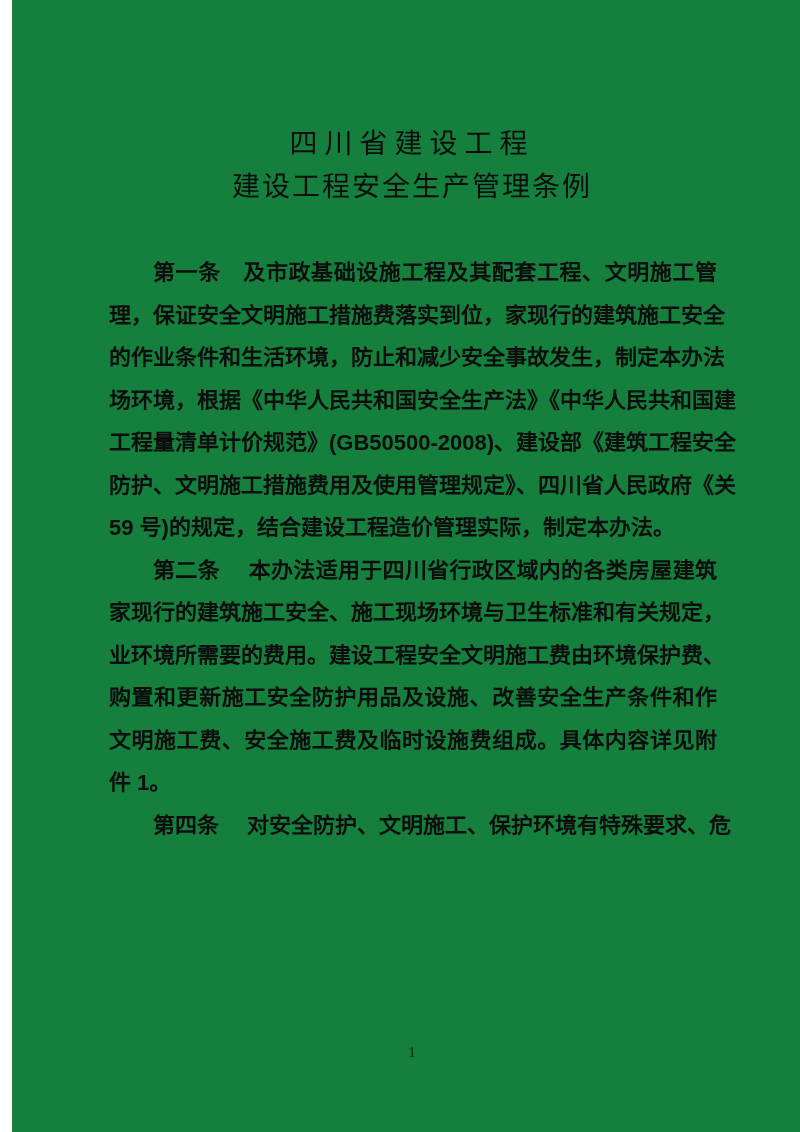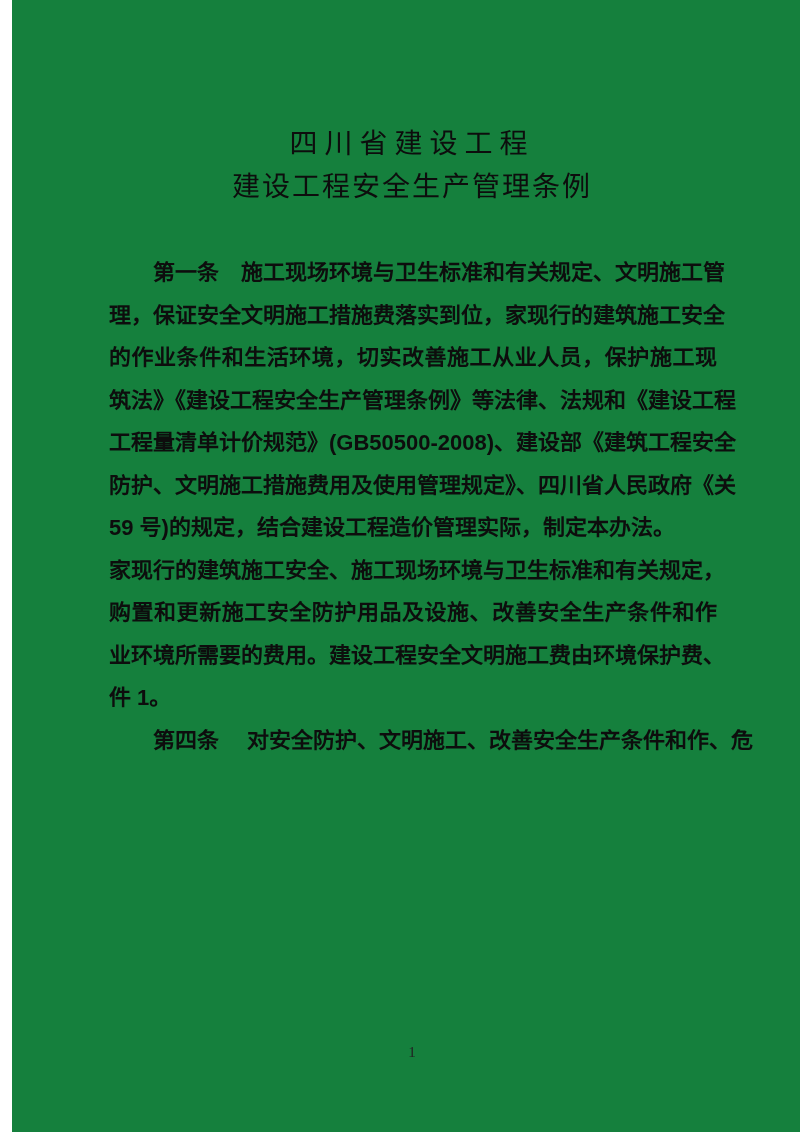--- a/index.html
+++ b/index.html
@@ -66,32 +66,34 @@
 
 <div class="page">
 
   <div class="doc-title">
     <div class="title-line title-line-1">四川省建设工程</div>
     <div class="title-line title-line-2">建设工程安全生产管理条例</div>
   </div>
 
   <div class="doc-body">
 
-    <div class="text-line indent">第一条　施工现场环境与卫生标准和有关规定、文明施工管</div>
+    <div class="text-line indent">第一条　及市政基础设施工程及其配套工程、文明施工管</div>
     <div class="text-line">理，保证安全文明施工措施费落实到位，家现行的建筑施工安全</div>
-    <div class="text-line">的作业条件和生活环境，切实改善施工从业人员，保护施工现</div>
-    <div class="text-line">筑法》《建设工程安全生产管理条例》等法律、法规和《建设工程</div>
+    <div class="text-line">的作业条件和生活环境，防止和减少安全事故发生，制定本办法</div>
+    <div class="text-line">场环境，根据《中华人民共和国安全生产法》《中华人民共和国建</div>
     <div class="text-line">工程量清单计价规范》(GB50500-2008)、建设部《建筑工程安全</div>
     <div class="text-line">防护、文明施工措施费用及使用管理规定》、四川省人民政府《关</div>
     <div class="text-line para-end">59 号)的规定，结合建设工程造价管理实际，制定本办法。</div>
 
+    <div class="text-line indent">第二条　 本办法适用于四川省行政区域内的各类房屋建筑</div>
 
     <div class="text-line">家现行的建筑施工安全、施工现场环境与卫生标准和有关规定，</div>
+    <div class="text-line">业环境所需要的费用。建设工程安全文明施工费由环境保护费、</div>
     <div class="text-line">购置和更新施工安全防护用品及设施、改善安全生产条件和作</div>
-    <div class="text-line">业环境所需要的费用。建设工程安全文明施工费由环境保护费、</div>
+    <div class="text-line">文明施工费、安全施工费及临时设施费组成。具体内容详见附</div>
     <div class="text-line para-end">件 1。</div>
 
-    <div class="text-line indent">第四条　 对安全防护、文明施工、改善安全生产条件和作、危</div>
+    <div class="text-line indent">第四条　 对安全防护、文明施工、保护环境有特殊要求、危</div>
   </div>
 
   <div class="page-footer">1</div>
 
 </div>
 
 </body></html>

